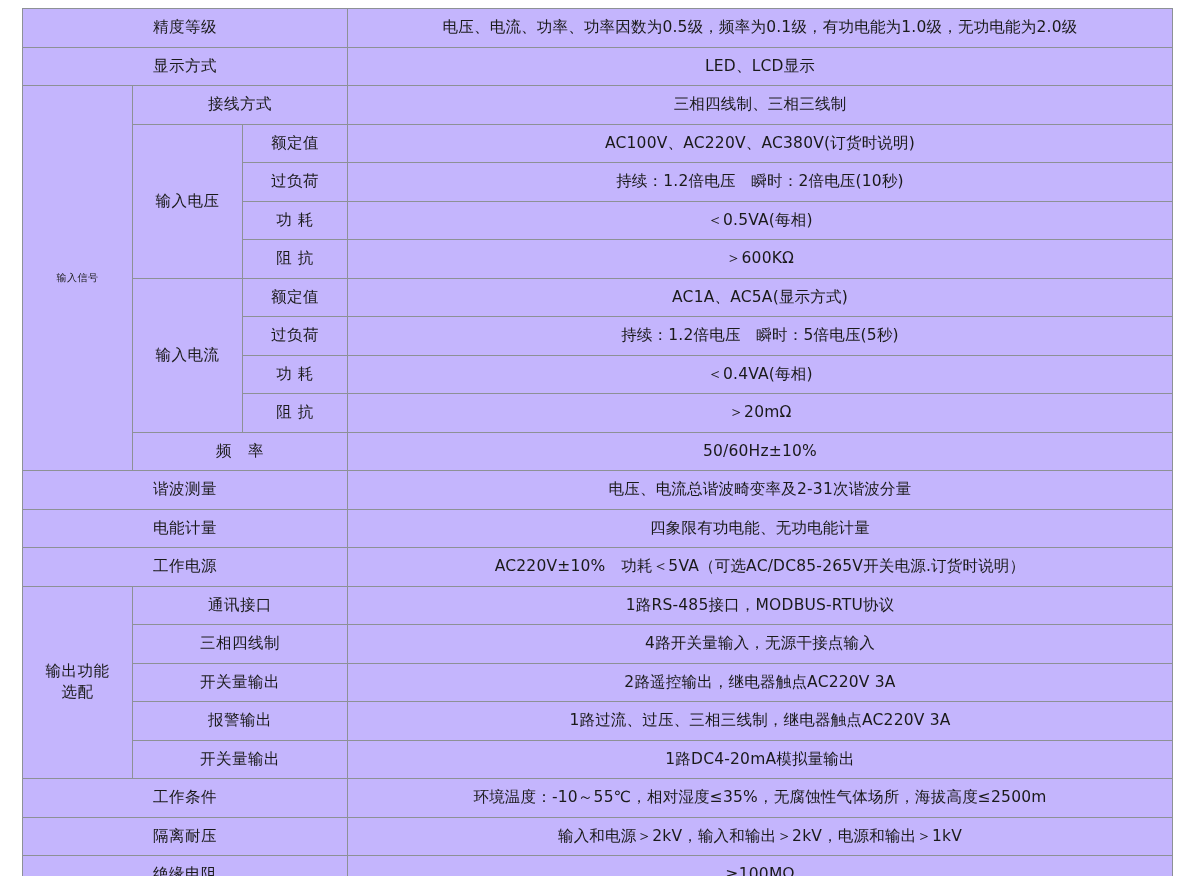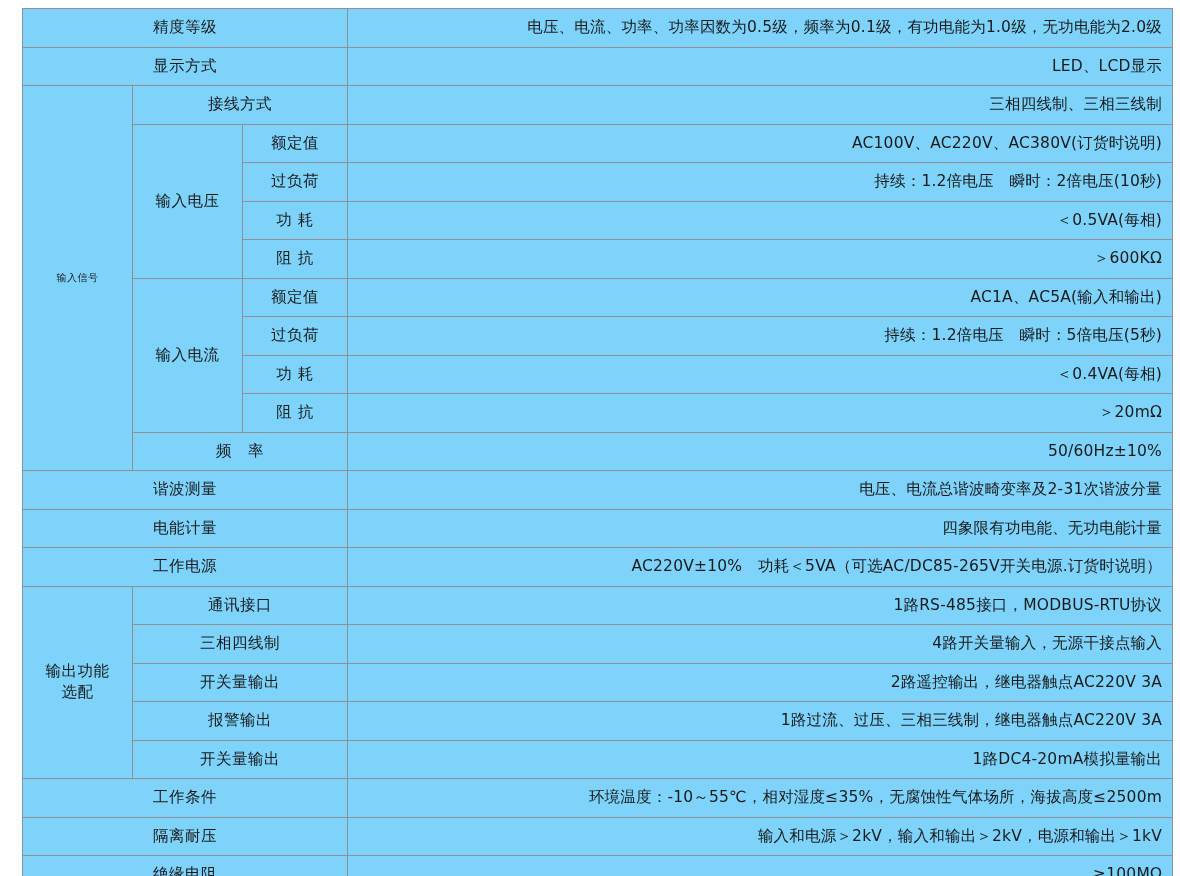--- a/index.html
+++ b/index.html
@@ -27,34 +27,34 @@
     width: 1150px;
     border: 1px solid #6f7479;
   }
   table.spec td {
     border: 1px solid #8d9196;
     padding: 0 10px;
     font-size: 15.5px;
     line-height: 1.35;
     height: 37.5px;
     vertical-align: middle;
-    background: #7dd3fc;
+    background: #c4b5fd;
   }
   td.lbl {
     background: #e8eaec;
     text-align: center;
     white-space: nowrap;
     letter-spacing: 0.5px;
   }
   td.lbl.tall {
     font-size: 10px;
   }
   td.val {
     background: #ffffff;
-    text-align: right;
+    text-align: center;
     letter-spacing: 0.2px;
   }
   .two-line {
     line-height: 1.5;
   }
   .c1 { width: 110px; }
   .c2 { width: 110px; }
   .c3 { width: 105px; }
   .cval { width: 825px; }
 </style>
@@ -101,21 +101,21 @@
         <td class="val">＜0.5VA(每相)</td>
       </tr>
       <tr>
         <td class="lbl">阻 抗</td>
         <td class="val">＞600KΩ</td>
       </tr>
 
       <tr>
         <td class="lbl" rowspan="4">输入电流</td>
         <td class="lbl">额定值</td>
-        <td class="val">AC1A、AC5A(输入和输出)</td>
+        <td class="val">AC1A、AC5A(显示方式)</td>
       </tr>
       <tr>
         <td class="lbl">过负荷</td>
         <td class="val">持续：1.2倍电压　瞬时：5倍电压(5秒)</td>
       </tr>
       <tr>
         <td class="lbl">功 耗</td>
         <td class="val">＜0.4VA(每相)</td>
       </tr>
       <tr>

